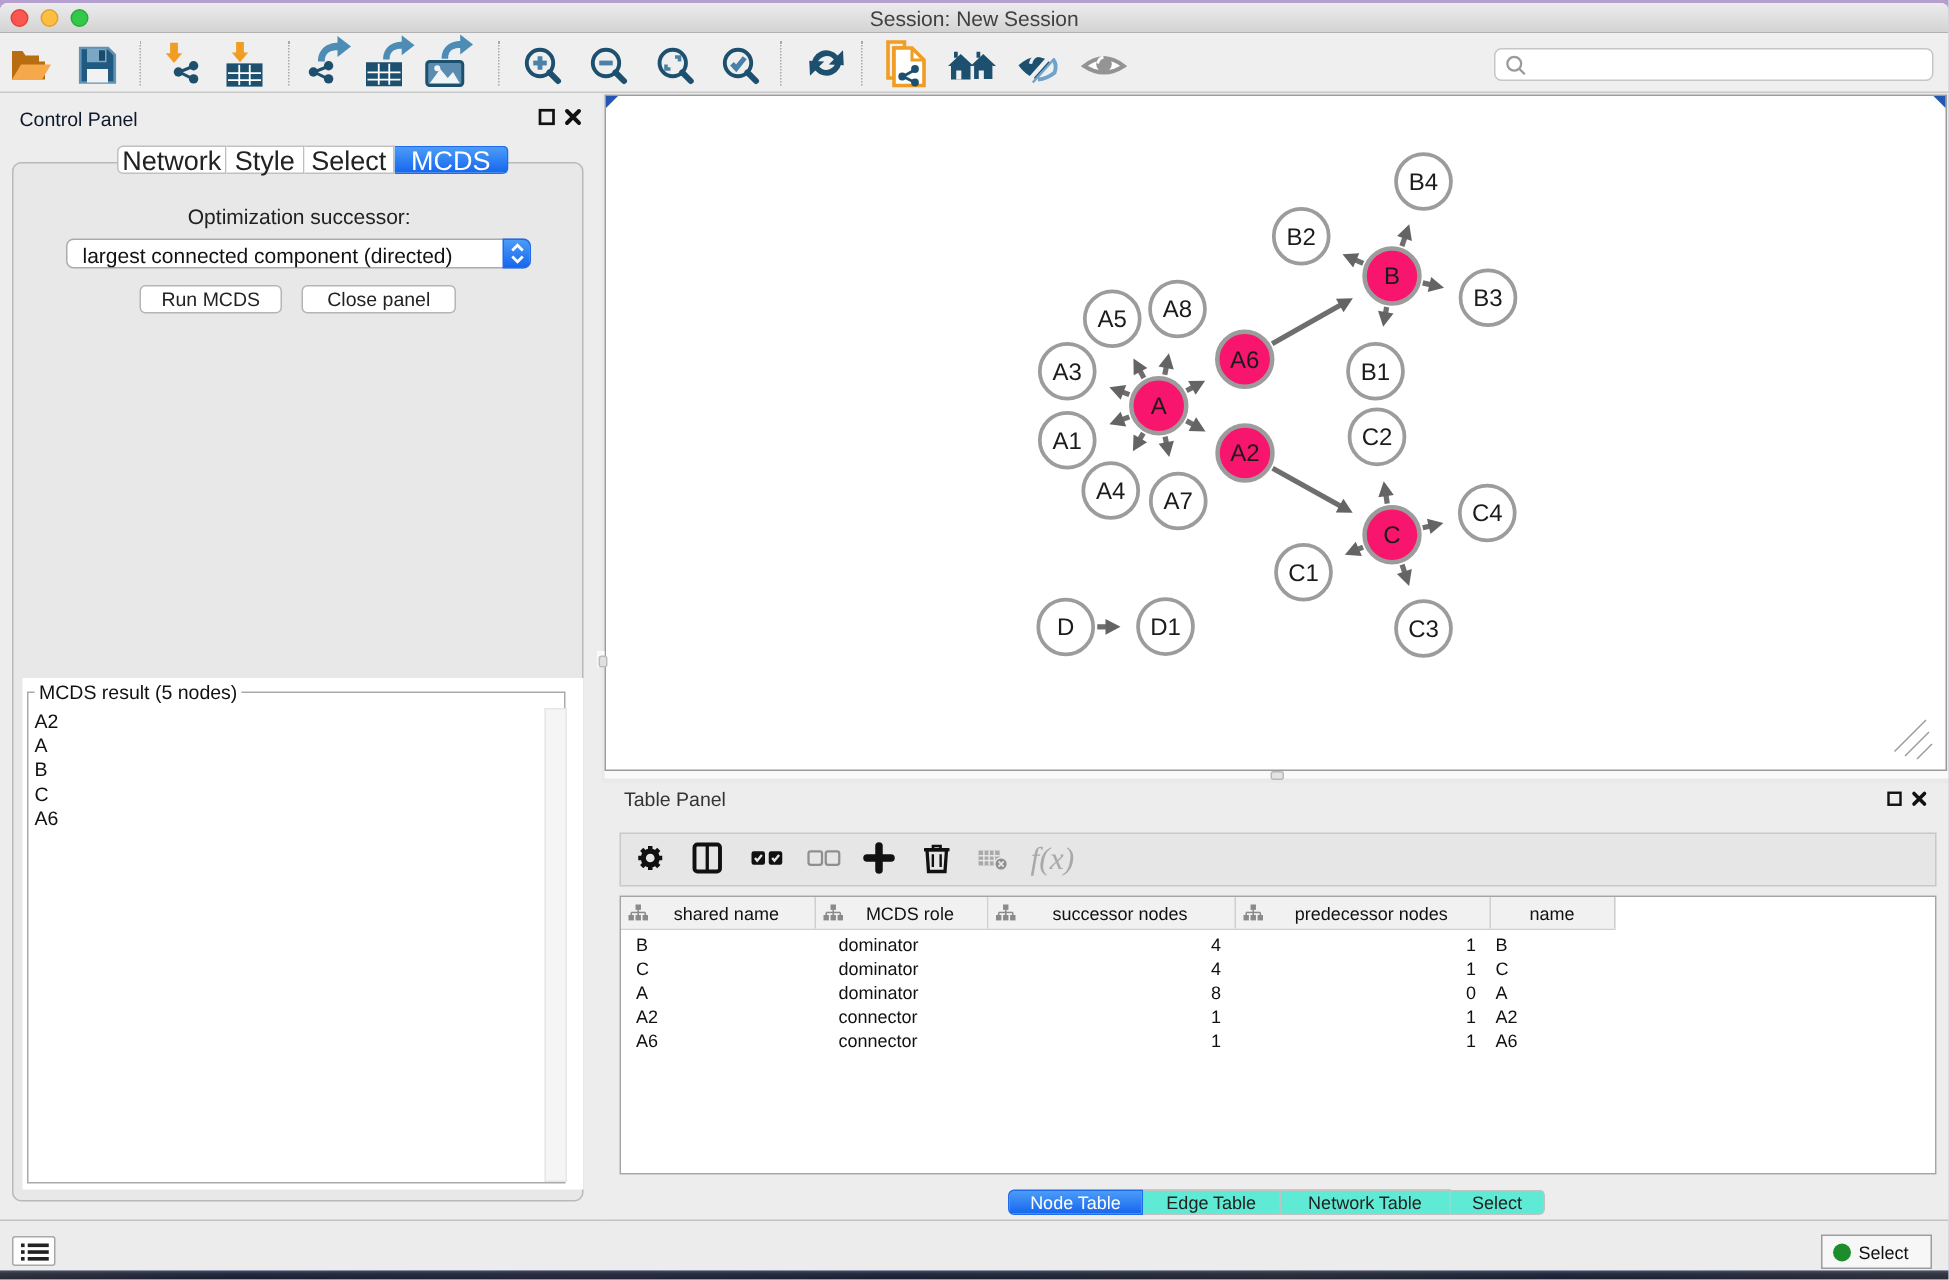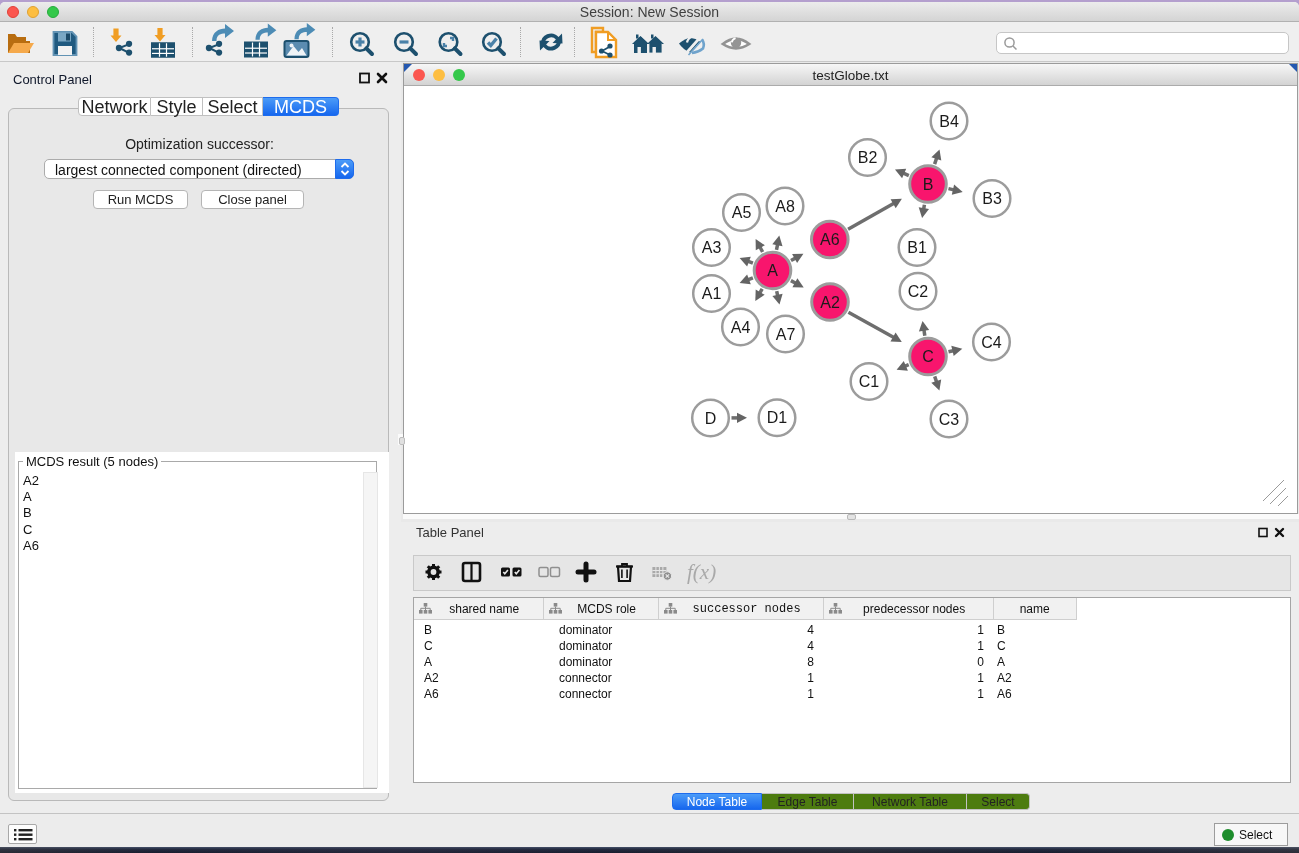--- a/index.html
+++ b/index.html
@@ -58,21 +58,21 @@
   #ttable{position:absolute;left:12px;top:75px;width:878px;height:186px;
     background:#fff;border:1px solid #a5a5a5;box-sizing:border-box;}
   #thead{position:absolute;left:0;top:0;width:663px;height:21px;background:#f1f1f1;
     border-bottom:1px solid #cfcfcf;}
   .hcell{position:absolute;top:0;height:21px;border-right:1px solid #cfcfcf;
     font-size:12px;color:#111;box-sizing:border-box;background:#f1f1f1;}
   .hcell span{position:absolute;top:4px;left:12px;right:0;text-align:center;}
   .rowtxt{position:absolute;font-size:12px;color:#111;white-space:pre;}
   .btabs{position:absolute;top:271px;height:17px;display:flex;left:271px;}
   .btab{height:17px;line-height:16px;font-size:12px;text-align:center;
-    background:#4d7c0f;border:1px solid #c2c2c2;border-left:none;color:#222;box-sizing:border-box;}
+    background:#5eead4;border:1px solid #c2c2c2;border-left:none;color:#222;box-sizing:border-box;}
   .btab.first{border-left:1px solid #c2c2c2;border-radius:4px 0 0 4px;}
   .btab.last{border-radius:0 4px 4px 0;}
   .btab.sel{background:linear-gradient(#4c9cf8,#1667ee);color:#fff;border-color:#1e6ced;}
   #statusbar{position:absolute;left:0;top:813px;width:1299px;height:34px;
     background:#ececec;border-top:1px solid #c3c3c3;box-sizing:border-box;}
   #listbtn{position:absolute;left:8px;top:10px;width:29px;height:20px;
     background:#fdfdfd;border:1px solid #a8a8a8;border-radius:2px;box-sizing:border-box;}
   #membtn{position:absolute;left:1214px;top:9px;width:74px;height:23px;
     background:#f7f7f7;border:1px solid #9c9c9c;font-size:12px;color:#111;box-sizing:border-box;}
   #memdot{position:absolute;left:7px;top:5px;width:12px;height:12px;border-radius:50%;background:#1d8d2c;}
@@ -245,26 +245,20 @@
 <div class="btn" style="left:201px;width:103px;">Close panel</div>
 <div id="resultwrap">
   <div id="fieldset">
       <div id="legend">MCDS result (5 nodes)</div>
     <div id="mcdslist">A2<br>A<br>B<br>C<br>A6</div>
     <div id="vscroll"></div>
   </div>
 </div>
 <div id="rightarea"></div>
 <div id="netwin">
-  <div id="nettitle">
-    <div class="ntl" style="left:9px;background:#fb564f;"></div>
-    <div class="ntl" style="left:29px;background:#fdbe41;"></div>
-    <div class="ntl" style="left:49px;background:#34c84a;"></div>
-    <div id="nettitletext">testGlobe.txt</div>
-  </div>
   <svg id="graph" style="left:1px;top:22px;" width="893" height="428" viewBox="0 0 893 428">
 <line x1="347.9" y1="191.9" x2="342.1" y2="194.1" stroke="#6e6e6e" stroke-width="3.5"></line>
 <polygon points="334.6,196.9 342.1,188.5 345.8,198.3" fill="#646464"></polygon>
 <line x1="347.9" y1="177.1" x2="342.1" y2="174.9" stroke="#6e6e6e" stroke-width="3.5"></line>
 <polygon points="334.6,172.1 345.8,170.7 342.1,180.5" fill="#646464"></polygon>
 <line x1="357.2" y1="202.8" x2="354.2" y2="207.9" stroke="#6e6e6e" stroke-width="3.5"></line>
 <polygon points="350.3,214.9 350.7,203.6 359.7,208.8" fill="#646464"></polygon>
 <line x1="357.6" y1="166.0" x2="354.4" y2="160.0" stroke="#6e6e6e" stroke-width="3.5"></line>
 <polygon points="350.6,153.0 359.9,159.3 350.8,164.2" fill="#646464"></polygon>
 <line x1="371.7" y1="205.1" x2="372.9" y2="210.8" stroke="#6e6e6e" stroke-width="3.5"></line>
@@ -439,21 +433,21 @@
           </g>
  <g stroke="#8a8a8a" stroke-width="1">
             <line x1="6.5" y1="3.6" x2="6.5" y2="7"></line>
  <line x1="1.8" y1="5.3" x2="11.2" y2="5.3"></line>
             <line x1="1.8" y1="5.3" x2="1.8" y2="7"></line>
             <line x1="11.2" y1="5.3" x2="11.2" y2="7"></line>
           </g>
         </svg>
         <span>MCDS role</span>
       </div>
-      <div class="hcell" style="left:244.7px;width:164.9px;font-family:Liberation Mono, monospace;">
+      <div class="hcell" style="left:244.7px;width:164.9px;">
         <svg style="left:5px;top:5px;" width="13" height="11" viewBox="0 0 13 11">
  <g fill="#8a8a8a">
             <rect x="4.7" y="0" width="3.6" height="3.6"></rect>
  <rect x="0" y="7" width="3.6" height="3.6"></rect>
             <rect x="4.7" y="7" width="3.6" height="3.6"></rect>
             <rect x="9.4" y="7" width="3.6" height="3.6"></rect>
           </g>
  <g stroke="#8a8a8a" stroke-width="1">
             <line x1="6.5" y1="3.6" x2="6.5" y2="7"></line>
  <line x1="1.8" y1="5.3" x2="11.2" y2="5.3"></line>

